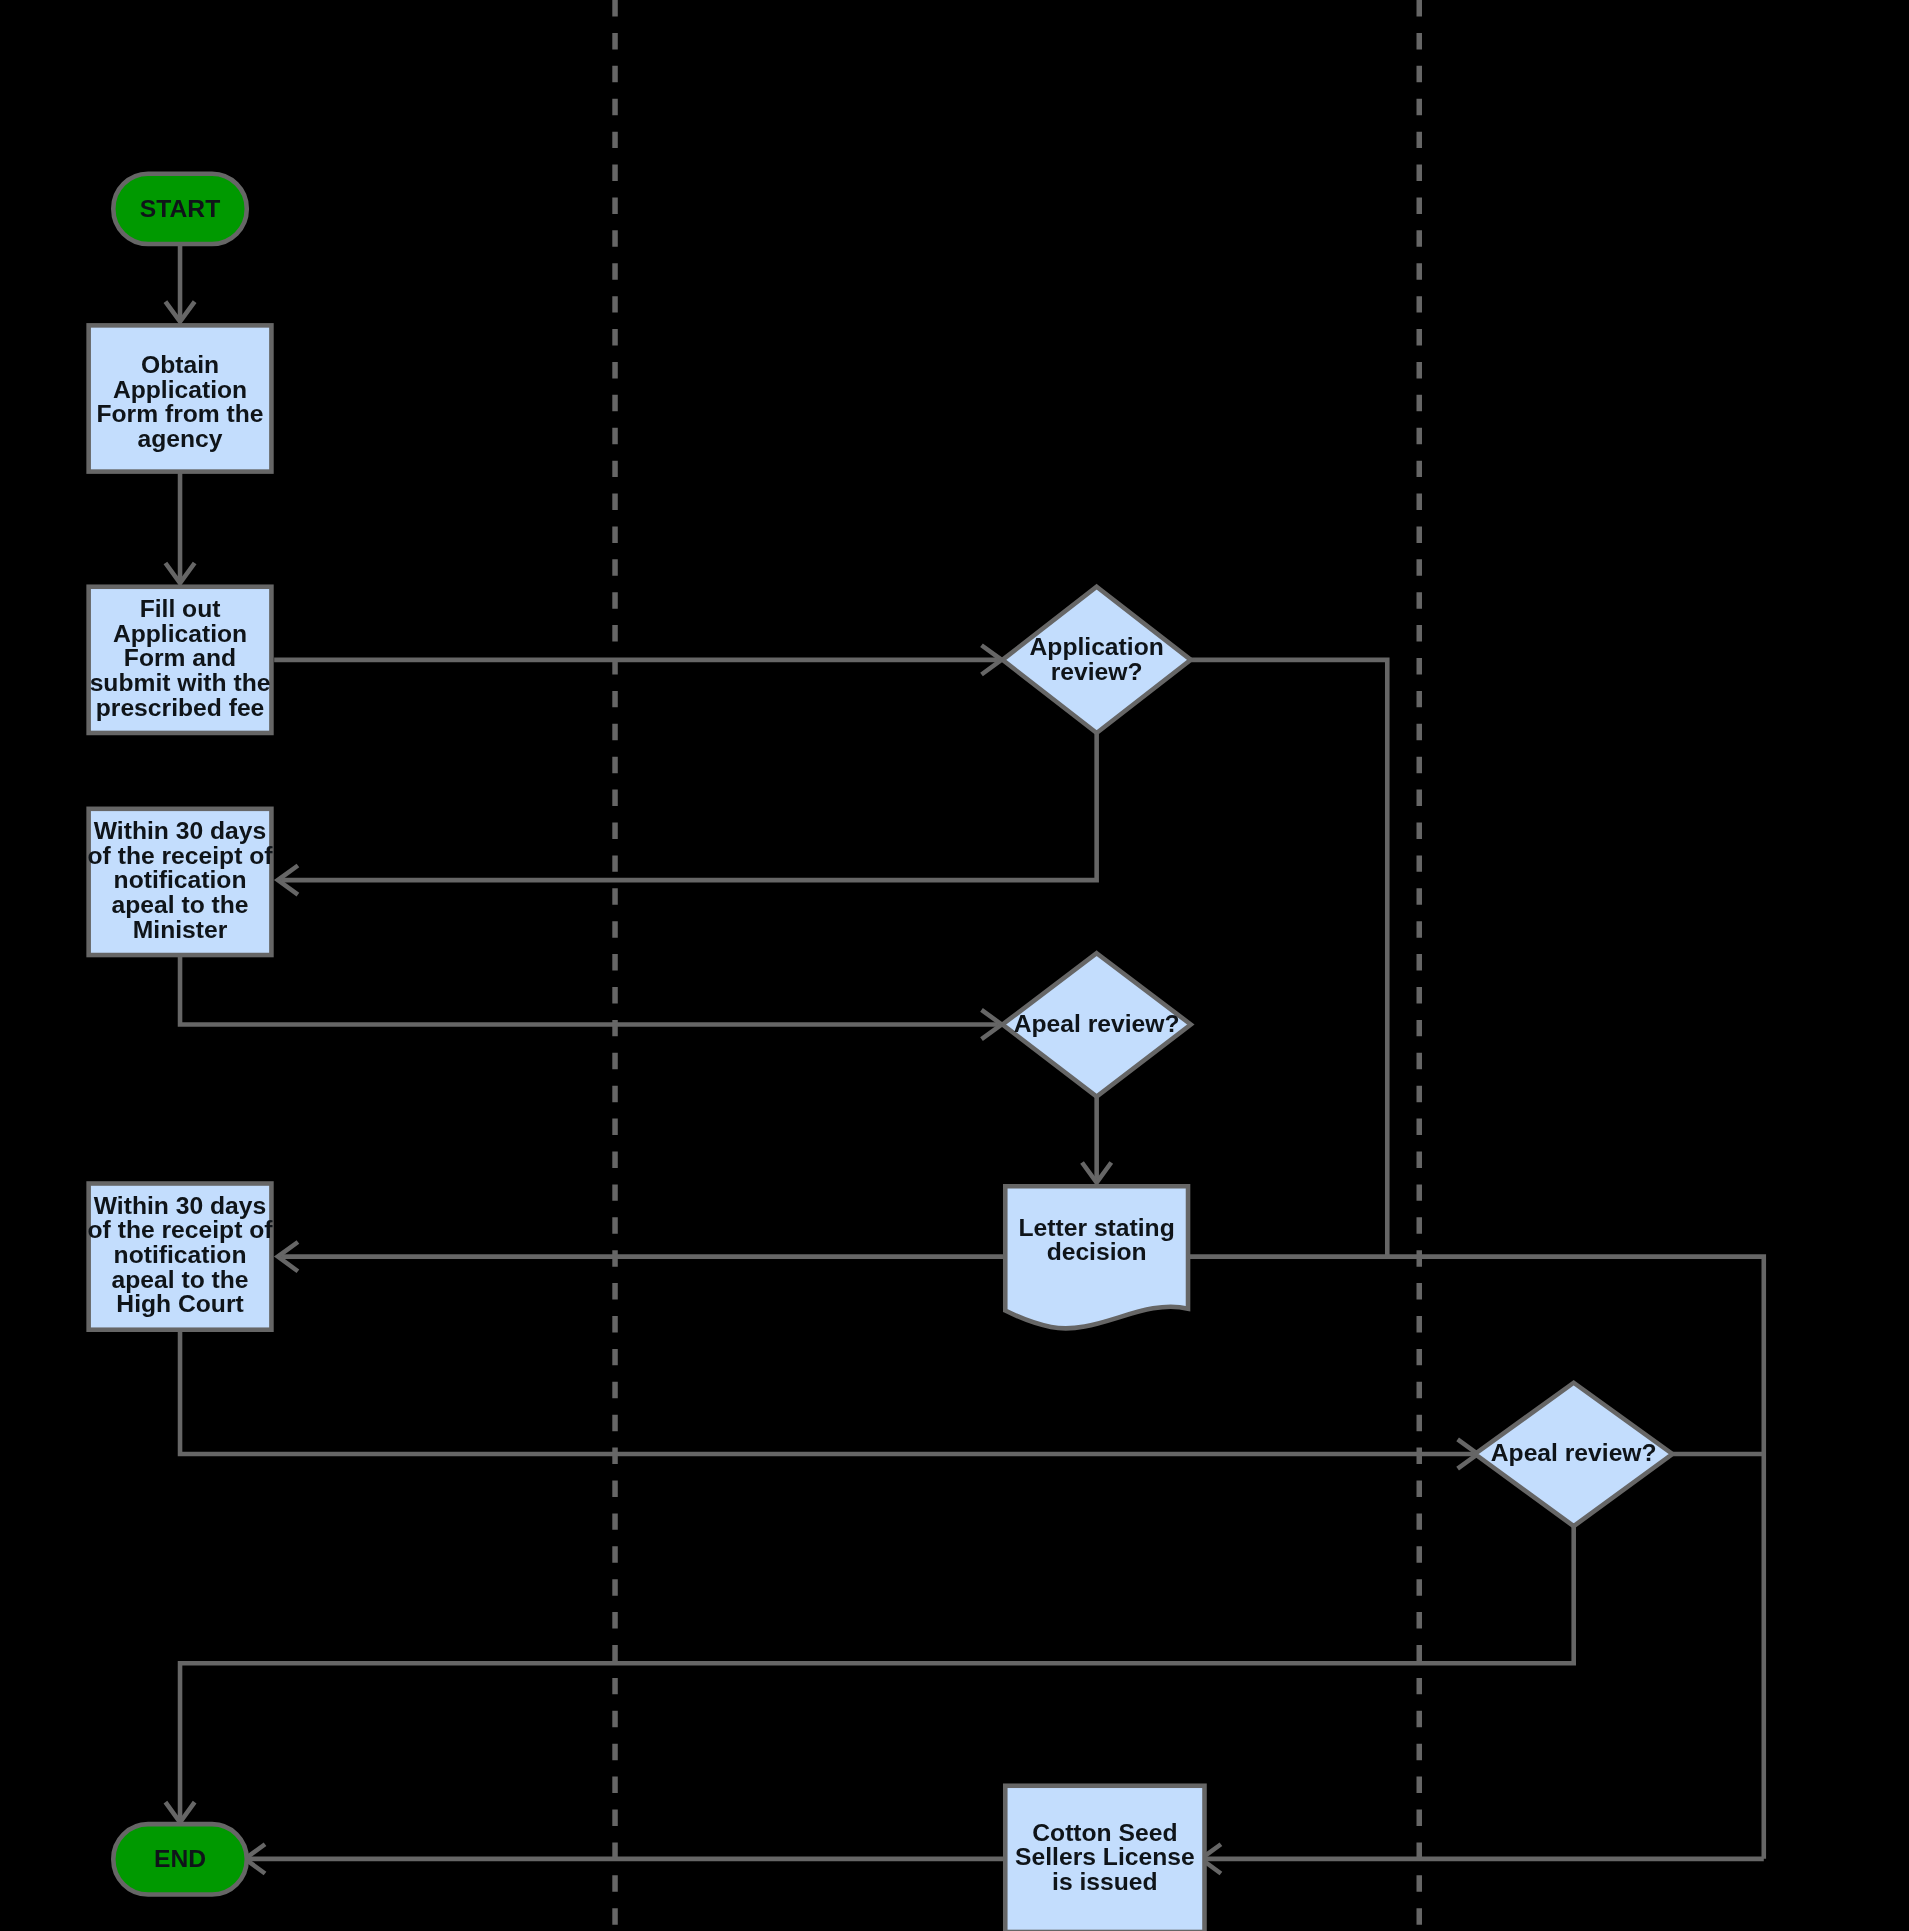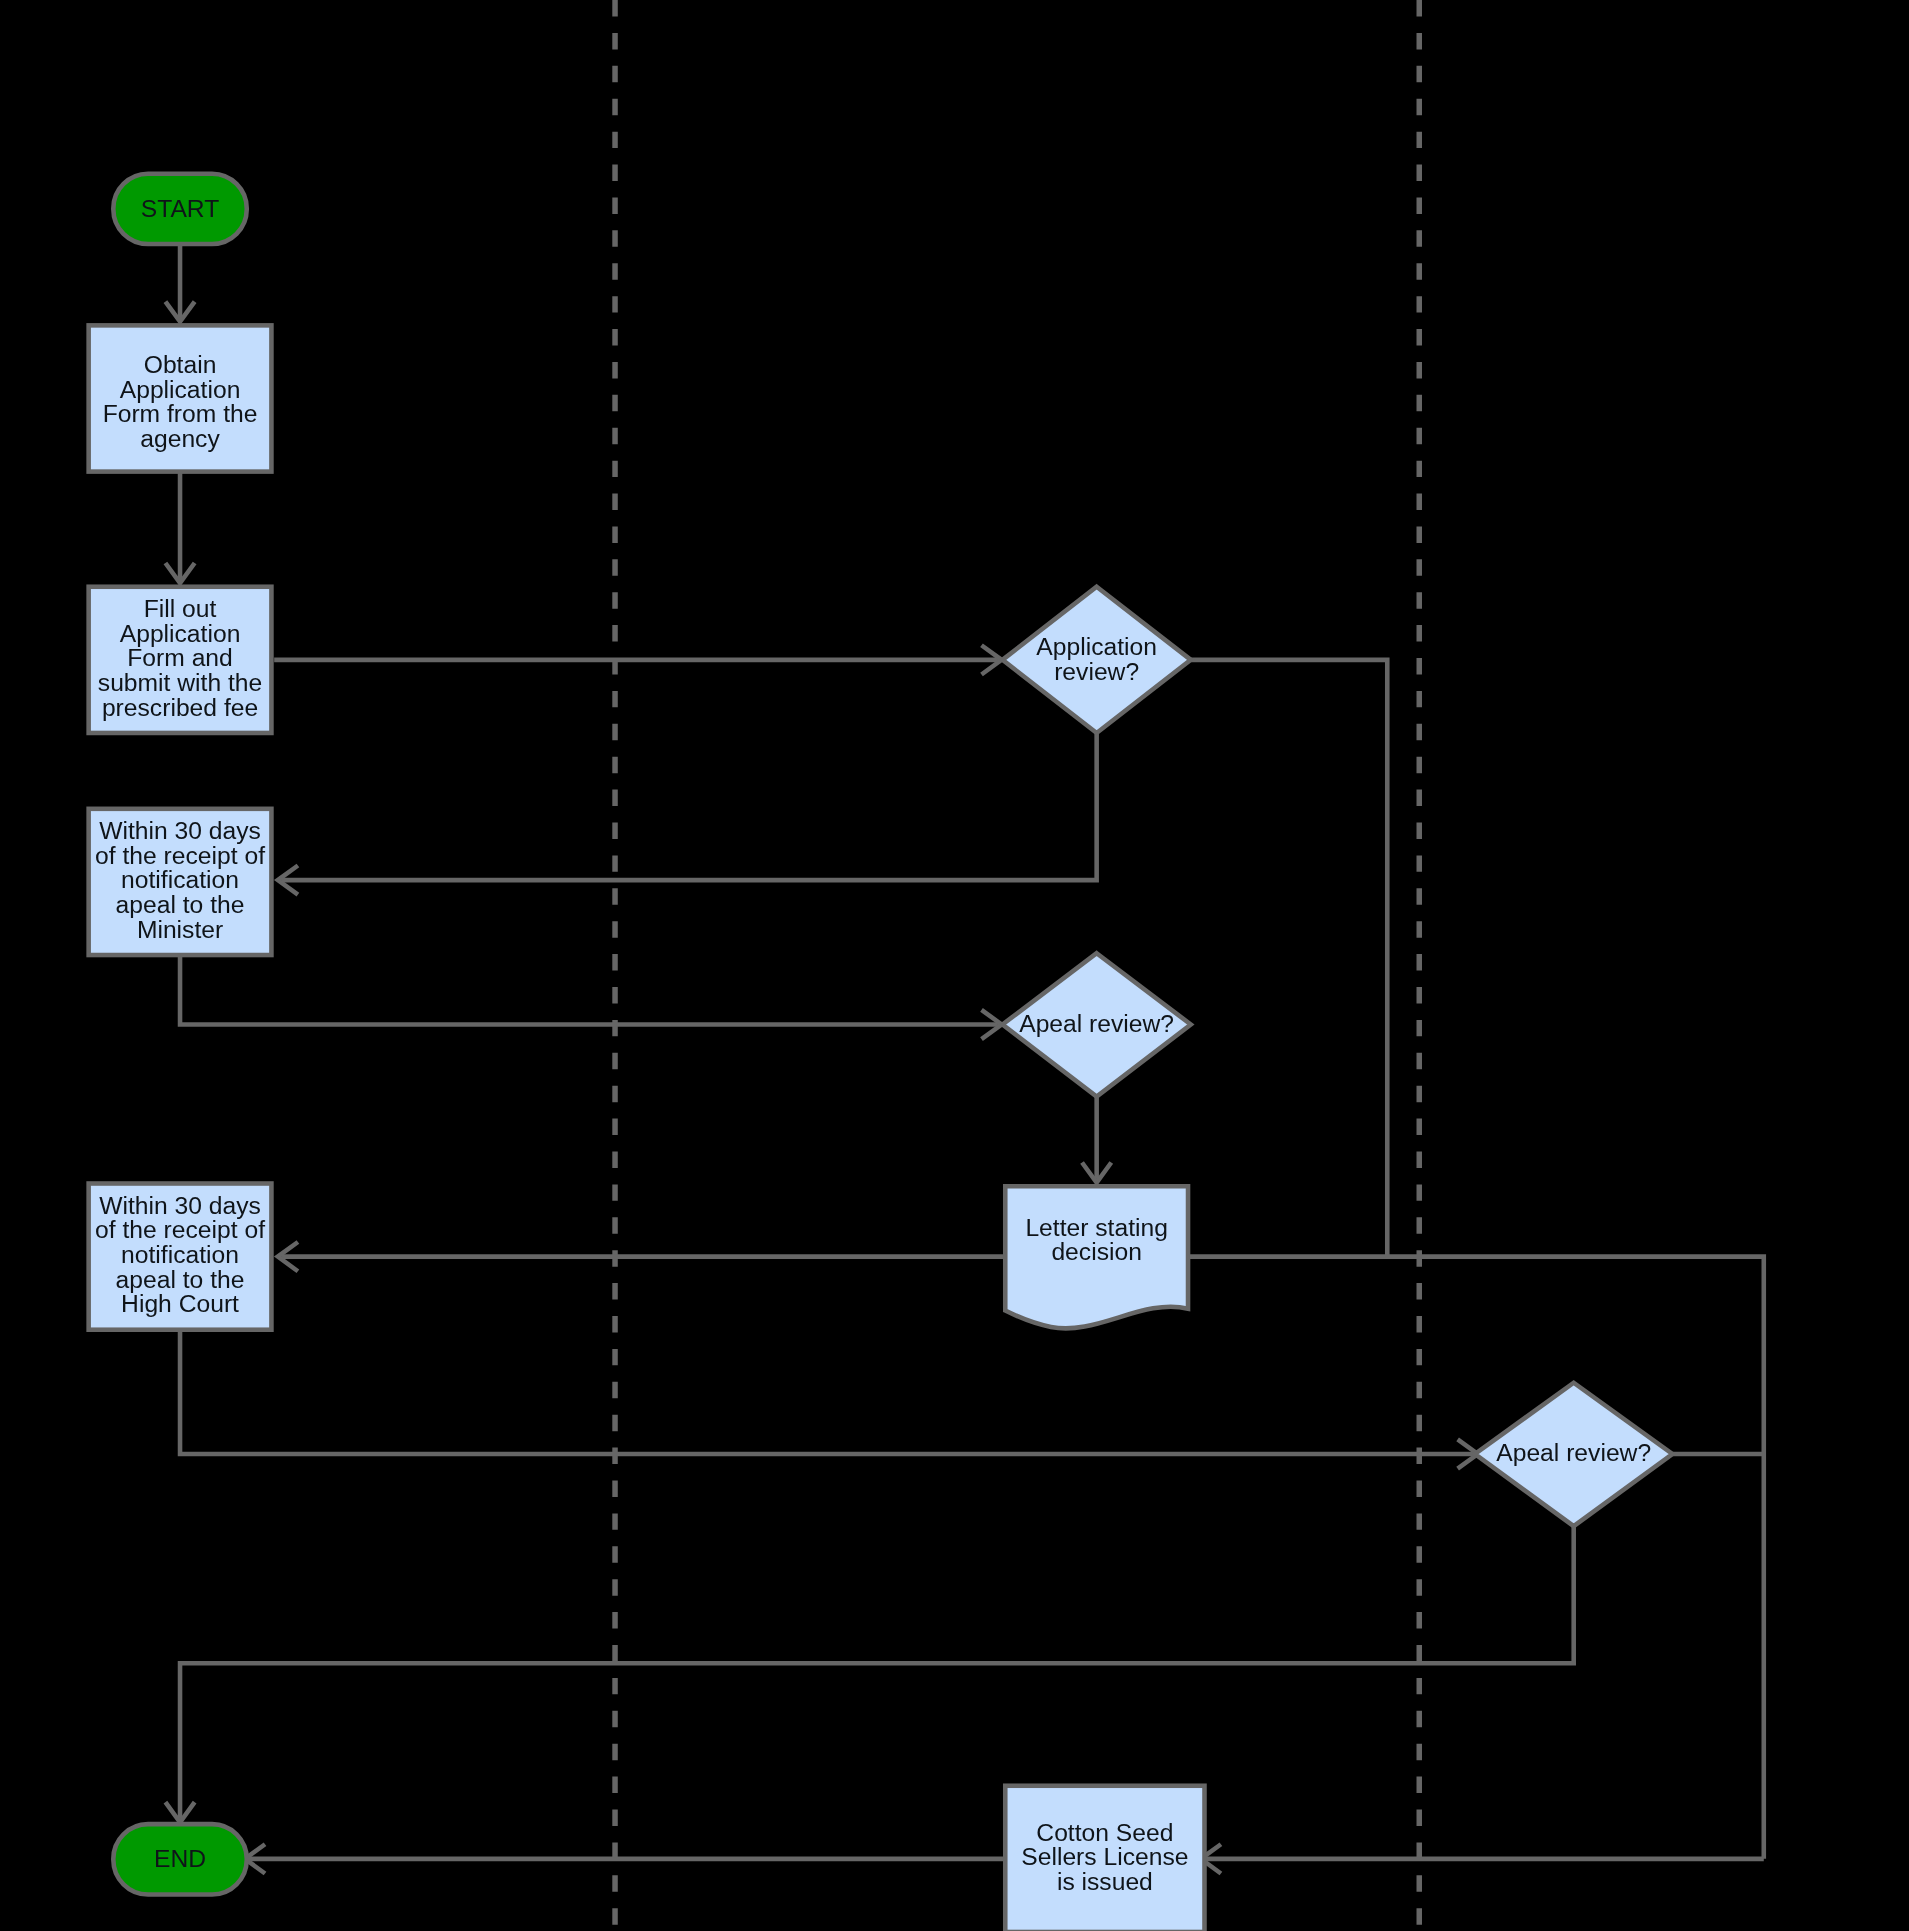--- a/index.html
+++ b/index.html
@@ -11,20 +11,21 @@
     width: 1910px;
     height: 1932px;
     font-family: "Liberation Sans", sans-serif;
     overflow: hidden;
   }
   #diagram-root {
     position: relative;
     width: 1910px;
     height: 1620px;
     background: #000000;
+    font-weight: bold;
   }
   svg#flowchart {
     display: block;
     width: 1910px;
     height: 1932px;
   }
   .node-shape {
     stroke: #666666;
     stroke-width: 5;
   }

